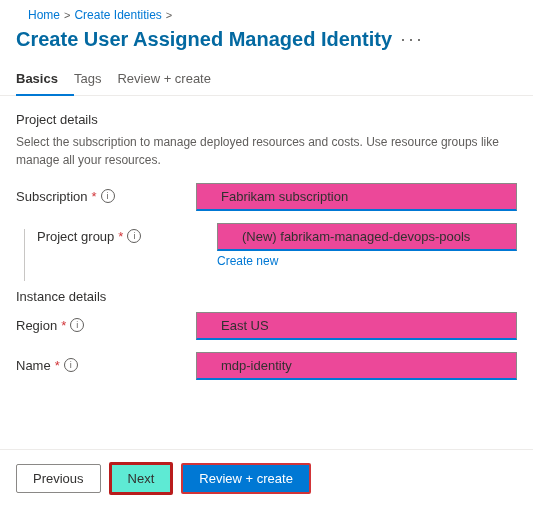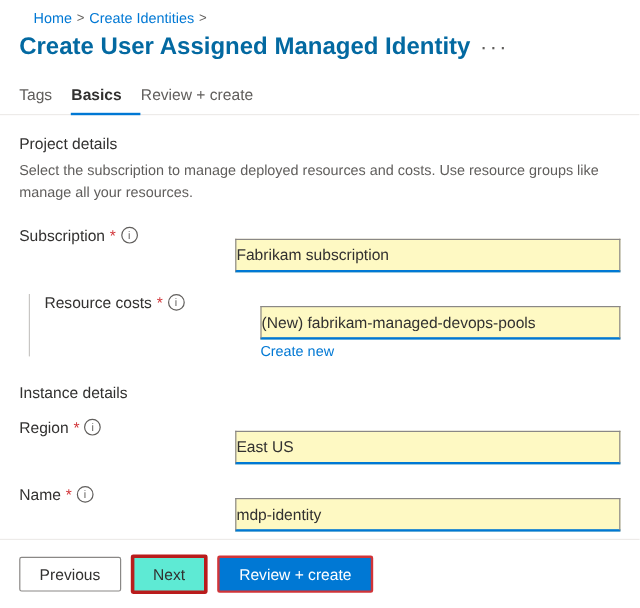--- a/index.html
+++ b/index.html
@@ -107,26 +107,25 @@
       cursor: pointer;
       flex-shrink: 0;
     }
     .field-input-col {
       flex: 1;
     }
     .text-input {
       width: 100%;
       border: 1px solid #8a8886;
       border-bottom: 2px solid #0078d4;
-      padding: 5px 0;
+      padding: 5px 24px;
       font-size: 13px;
       color: #323130;
       outline: none;
-      background: #fef9c3;
-      margin-top: 16px;
+      background: #ec4899;
     }
     .create-new-link {
       color: #0078d4;
       font-size: 12px;
       text-decoration: none;
       cursor: pointer;
       display: block;
       margin-top: 3px;
     }
     .divider-line {
@@ -189,25 +188,25 @@
   <a>Create Identities</a>
   <span class="breadcrumb-sep">&gt;</span>
 </div>
 
 <div class="page-title-row">
   <span class="page-title">Create User Assigned Managed Identity</span>
   <span class="more-icon">···</span>
 </div>
 
 <div class="tabs-bar">
+  <div class="tab active">
+    <span>Basics</span>
+  </div>
   <div class="tab">
     <span>Tags</span>
-  </div>
-  <div class="tab active">
-    <span>Basics</span>
   </div>
   <div class="tab">
     <span>Review + create</span>
   </div>
 </div>
 
 <div class="content">
 
   <div>
     <div class="section-title">Project details</div>
@@ -223,21 +222,21 @@
     <div class="field-input-col">
       <input class="text-input" type="text" value="Fabrikam subscription" style="">
     </div>
   </div>
 
   <div class="divider-line">
     <div class="vertical-line"></div>
     <div style="flex:1;">
       <div class="field-row">
         <div class="field-label-col">
-          <span>Resource costs</span>
+          <span>Project group</span>
           <span class="required-star">*</span>
           <span class="info-icon">i</span>
         </div>
         <div class="field-input-col">
           <input class="text-input" type="text" value="(New) fabrikam-managed-devops-pools" style="">
           <a class="create-new-link">Create new</a>
         </div>
       </div>
     </div>
   </div>

